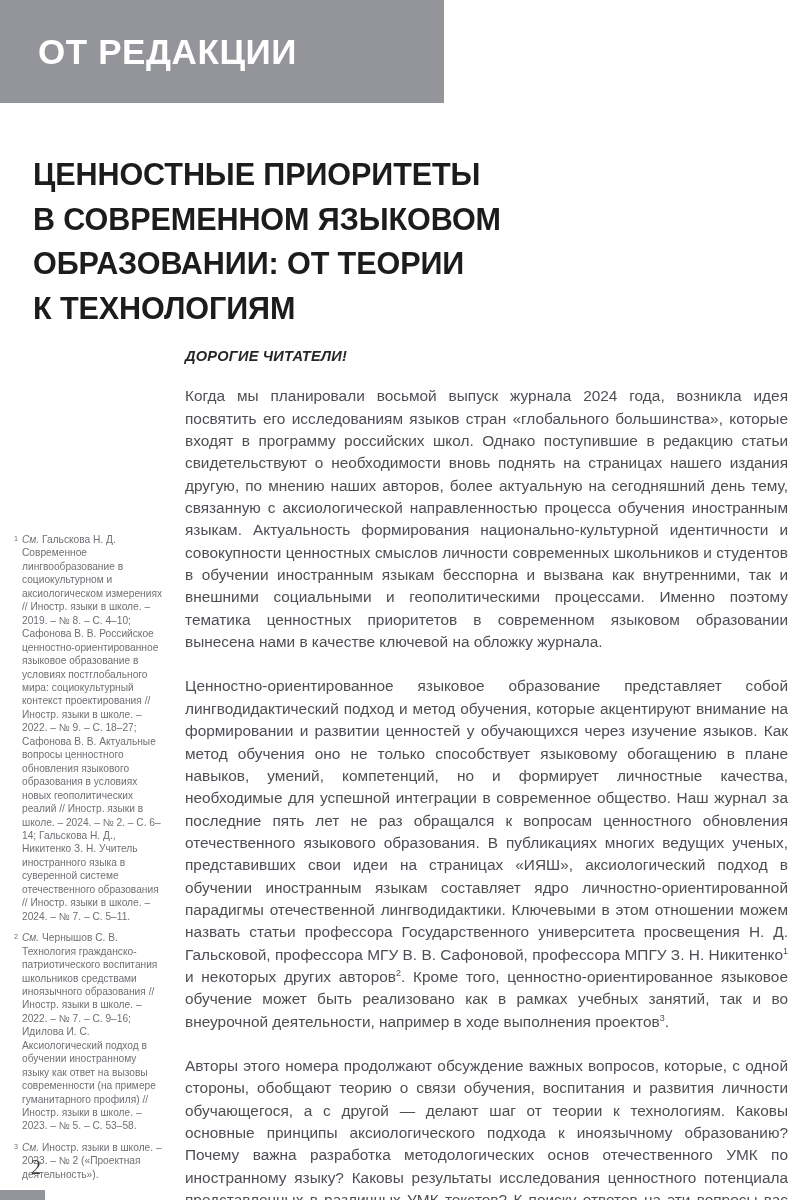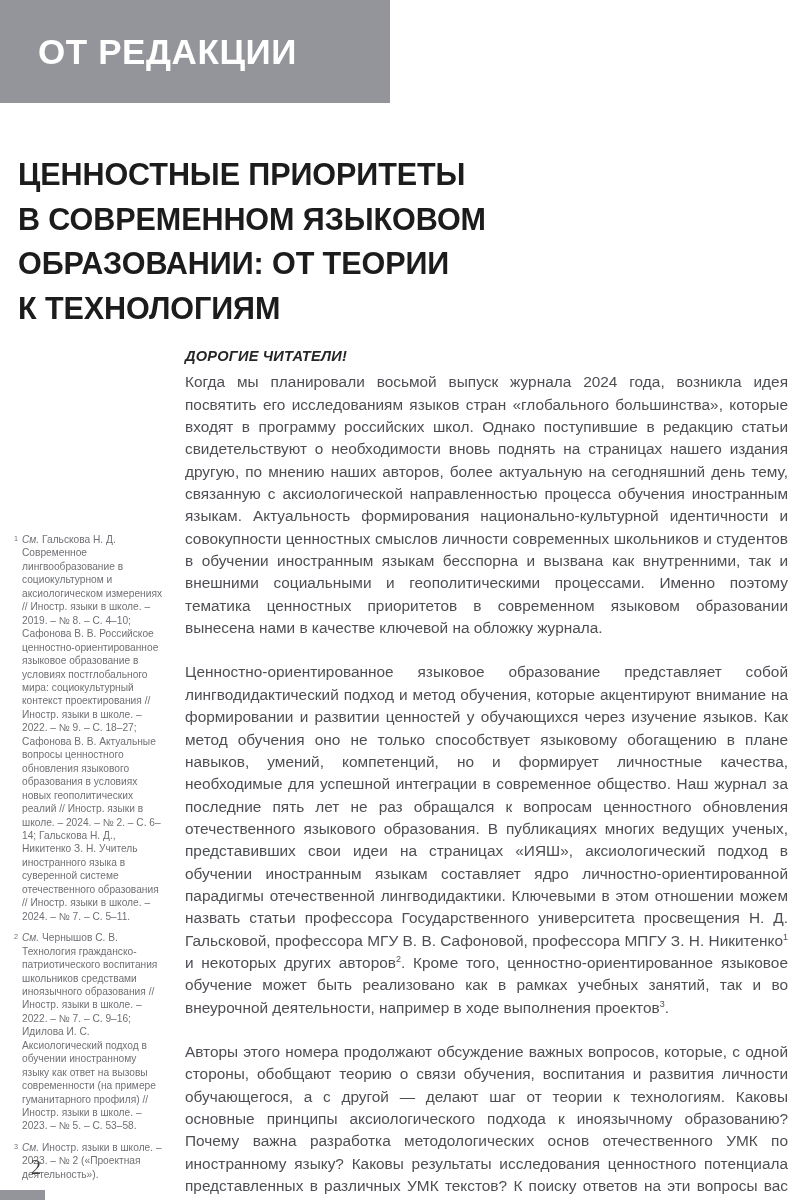--- a/index.html
+++ b/index.html
@@ -14,39 +14,39 @@
     overflow: hidden;
     font-family: "Liberation Sans", sans-serif;
     -webkit-font-smoothing: antialiased;
   }
 
   
   #rubric-banner {
     position: absolute;
     left: 0;
     top: 0;
-    width: 390px;
+    width: 444px;
     height: 103px;
     background: #94959a;
     display: flex;
     align-items: center;
   }
   #rubric-banner .rubric-text {
     color: #ffffff;
     font-size: 35px;
     font-weight: 700;
     letter-spacing: 0.6px;
     padding-left: 38px;
     line-height: 1;
   }
 
   
   #article-title {
     position: absolute;
-    left: 18px;
+    left: 33px;
     top: 131px;
     width: 600px;
   }
   #article-title .title-line {
     display: block;
     color: #1c1c1c;
     font-size: 31.5px;
     font-weight: 700;
     letter-spacing: -0.1px;
     line-height: 44.5px;
@@ -97,21 +97,21 @@
     text-align: justify;
     text-justify: inter-word;
   }
   #body-column .lead-in {
     display: block;
     color: #262626;
     font-size: 14.6px;
     font-weight: 700;
     font-style: italic;
     letter-spacing: 0.2px;
-    margin-bottom: 4px;
+    margin-bottom: 18px;
     text-align: left;
   }
   #body-column p {
     margin: 0 0 22px 0;
     text-align: justify;
     hyphens: none;
   }
   #body-column p:last-child {
     margin-bottom: 0;
   }

